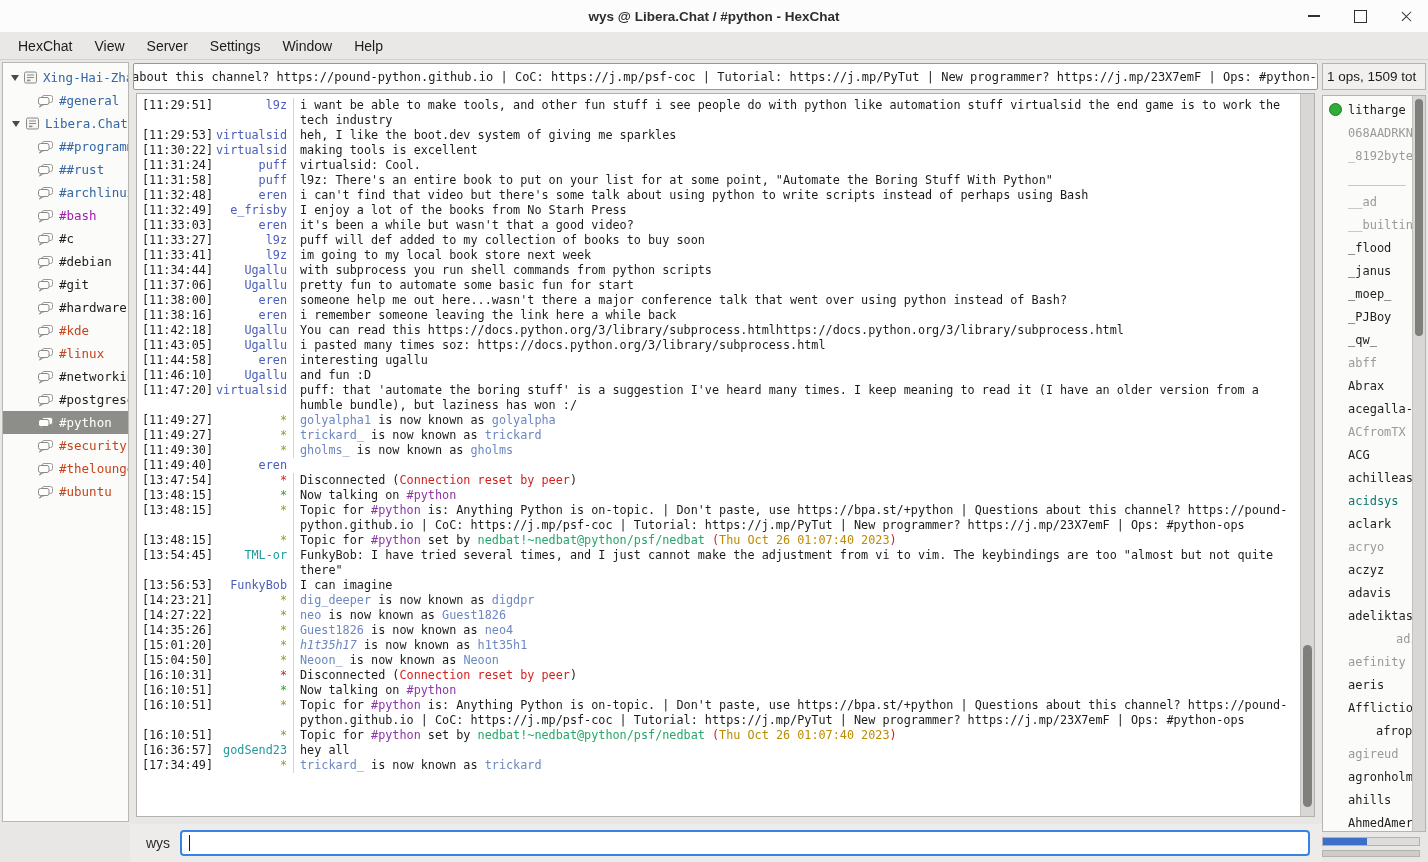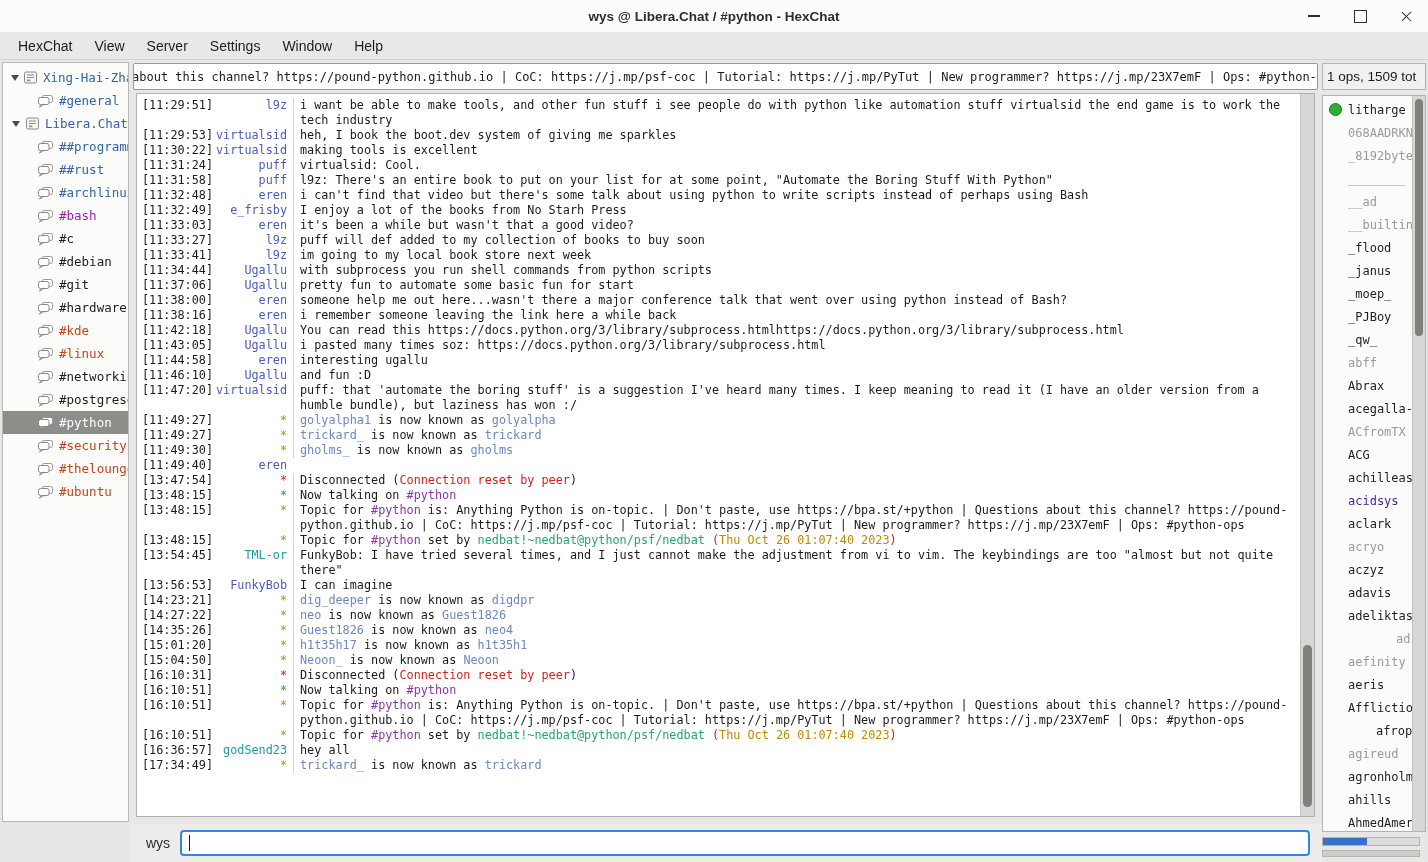--- a/index.html
+++ b/index.html
@@ -315,21 +315,21 @@
 <div class="chatpane">
   <div class="chatlines" id="chatlines">
       <div class="chatline">
         <span class="ct">[11:29:51]</span>
         <span class="cn" style="color: rgb(74, 93, 184);">l9z</span>
         <span class="cm"><span style="color: rgb(27, 27, 27);">i want be able to make tools, and other fun stuff i see people do with python like automation stuff  virtualsid the end game is to work the tech industry</span></span>
       </div>
       <div class="chatline">
         <span class="ct">[11:29:53]</span>
         <span class="cn" style="color: rgb(74, 93, 184);">virtualsid</span>
-        <span class="cm"><span style="color: rgb(27, 27, 27);">heh, I book the boot.dev system of giving me sparkles</span></span>
+        <span class="cm"><span style="color: rgb(27, 27, 27);">heh, I like the boot.dev system of giving me sparkles</span></span>
       </div>
       <div class="chatline">
         <span class="ct">[11:30:22]</span>
         <span class="cn" style="color: rgb(74, 93, 184);">virtualsid</span>
         <span class="cm"><span style="color: rgb(27, 27, 27);">making tools is excellent</span></span>
       </div>
       <div class="chatline">
         <span class="ct">[11:31:24]</span>
         <span class="cn" style="color: rgb(74, 93, 184);">puff</span>
         <span class="cm"><span style="color: rgb(27, 27, 27);">virtualsid: Cool.</span></span>
@@ -469,21 +469,21 @@
         <span class="cm"><span style="color: rgb(109, 135, 192);">neo</span><span style="color: rgb(27, 27, 27);"> is now known as </span><span style="color: rgb(109, 135, 192);">Guest1826</span></span>
       </div>
       <div class="chatline">
         <span class="ct">[14:35:26]</span>
         <span class="cn" style="color: rgb(154, 154, 34);">*</span>
         <span class="cm"><span style="color: rgb(109, 135, 192);">Guest1826</span><span style="color: rgb(27, 27, 27);"> is now known as </span><span style="color: rgb(109, 135, 192);">neo4</span></span>
       </div>
       <div class="chatline">
         <span class="ct">[15:01:20]</span>
         <span class="cn" style="color: rgb(154, 154, 34);">*</span>
-        <span class="cm"><span style="color: rgb(109, 135, 192);">h1t35h17</span><span style="color: rgb(27, 27, 27);"> is now known as </span><span style="color: rgb(109, 135, 192);">h1t35h1</span></span>
+        <span class="cm"><span style="color: rgb(109, 135, 192); font-style: italic;">h1t35h17</span><span style="color: rgb(27, 27, 27);"> is now known as </span><span style="color: rgb(109, 135, 192);">h1t35h1</span></span>
       </div>
       <div class="chatline">
         <span class="ct">[15:04:50]</span>
         <span class="cn" style="color: rgb(154, 154, 34);">*</span>
         <span class="cm"><span style="color: rgb(109, 135, 192);">Neoon_</span><span style="color: rgb(27, 27, 27);"> is now known as </span><span style="color: rgb(109, 135, 192);">Neoon</span></span>
       </div>
       <div class="chatline">
         <span class="ct">[16:10:31]</span>
         <span class="cn" style="color: rgb(212, 31, 31);">*</span>
         <span class="cm"><span style="color: rgb(27, 27, 27);">Disconnected (</span><span style="color: rgb(212, 31, 31);">Connection reset by peer</span><span style="color: rgb(27, 27, 27);">)</span></span>
@@ -567,21 +567,21 @@
       <div class="user-row">
         <span style="color: rgb(154, 154, 151);">ACfromTX</span>
       </div>
       <div class="user-row">
         <span style="color: rgb(31, 31, 31);">ACG</span>
       </div>
       <div class="user-row">
         <span style="color: rgb(31, 31, 31);">achilleas</span>
       </div>
       <div class="user-row">
-        <span style="color: #4c1d95;">acidsys</span>
+        <span style="color: #0f766e;">acidsys</span>
       </div>
       <div class="user-row">
         <span style="color: rgb(31, 31, 31);">aclark</span>
       </div>
       <div class="user-row">
         <span style="color: rgb(154, 154, 151);">acryo</span>
       </div>
       <div class="user-row">
         <span style="color: rgb(31, 31, 31);">aczyz</span>
       </div>

